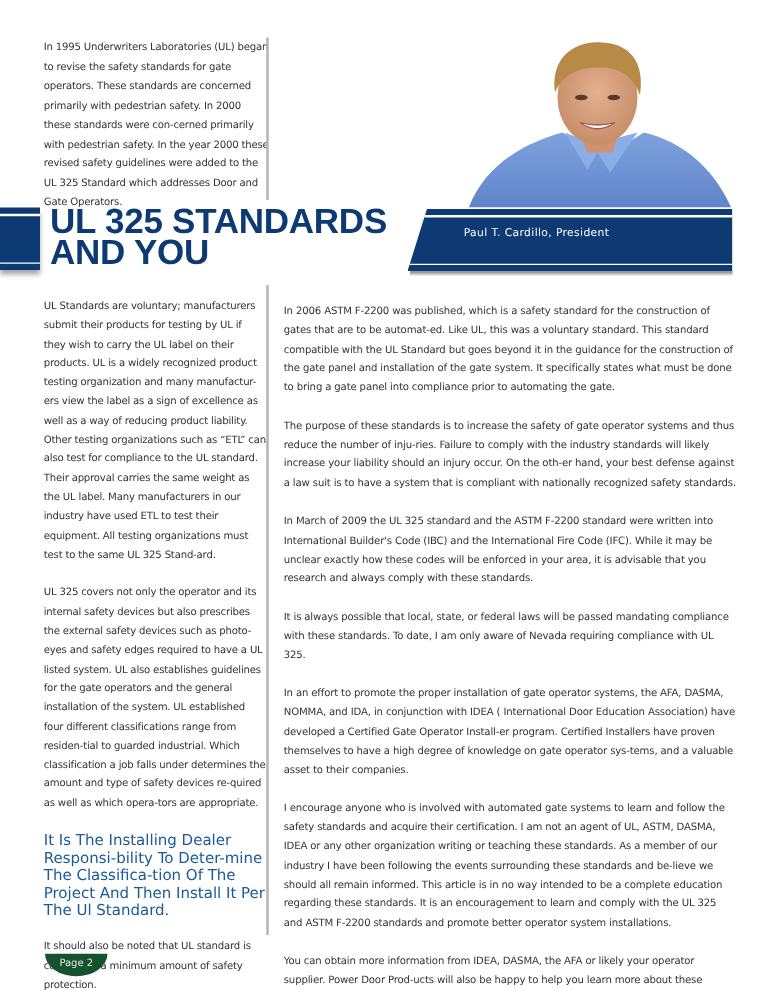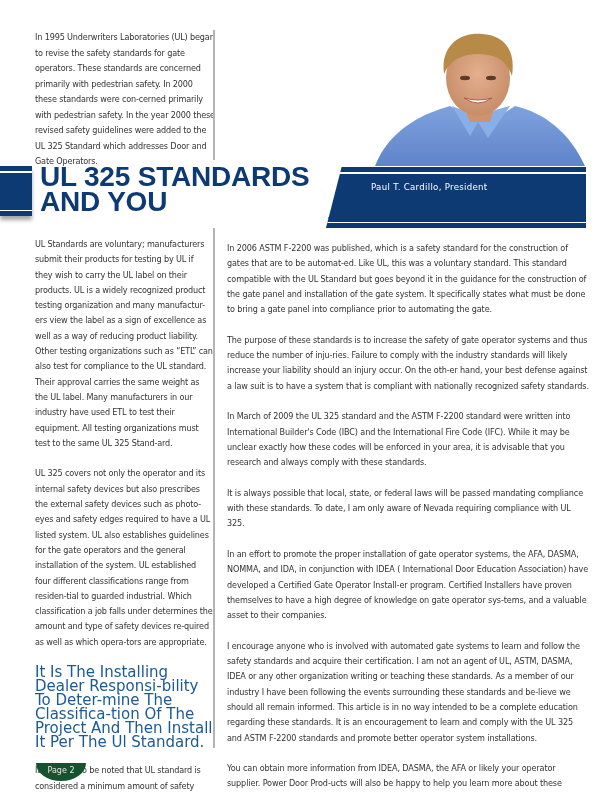--- a/index.html
+++ b/index.html
@@ -31,21 +31,21 @@
 
     .title {
       position: absolute; left: 40px; top: 164px;
       font-family: "Liberation Sans", sans-serif; font-weight: bold;
       font-size: 28px; line-height: 25px; color: #0d3a73;
       letter-spacing: -0.2px;
     }
 
     
     .banner-right {
-      position: absolute; left: 326px; top: 167px; width: 260px; height: 61px;
+      position: absolute; left: 326px; top: 167px; width: 260px; height: 50px;
       background: #0d3a73;
       clip-path: polygon(6% 0, 100% 0, 100% 100%, 0 100%);
       box-shadow: 0 4px 4px rgba(0,0,0,0.35);
     }
     .banner-shadow {
       position: absolute; left: 328px; top: 217px; width: 258px; height: 4px;
       background: linear-gradient(#7a7a7a, rgba(255,255,255,0));
     }
     .banner-right .stripe { position: absolute; left: 0; width: 100%; height: 1.5px; background: #ffffff; }
     .banner-right .s1 { top: 5px; }
@@ -60,21 +60,21 @@
     }
 
     
     .col-left {
       position: absolute; left: 35px; top: 237px; width: 178px;
       font-size: 8.1px; line-height: 15.3px; color: #333;
       letter-spacing: -0.15px;
     }
     .col-left p { margin-bottom: 15.3px; }
     .col-left p.pull {
-      color: #1a5a96; font-size: 15px; line-height: 14px; font-weight: normal;
+      color: #1a5a96; font-size: 12px; line-height: 14px; font-weight: normal;
       margin-bottom: 14px; letter-spacing: 0;
     }
 
     .col-right {
       position: absolute; left: 227px; top: 241px; width: 362px;
       font-size: 8.1px; line-height: 15.3px; color: #333;
       letter-spacing: -0.12px;
     }
     .col-right p { margin-bottom: 15.3px; }
 

